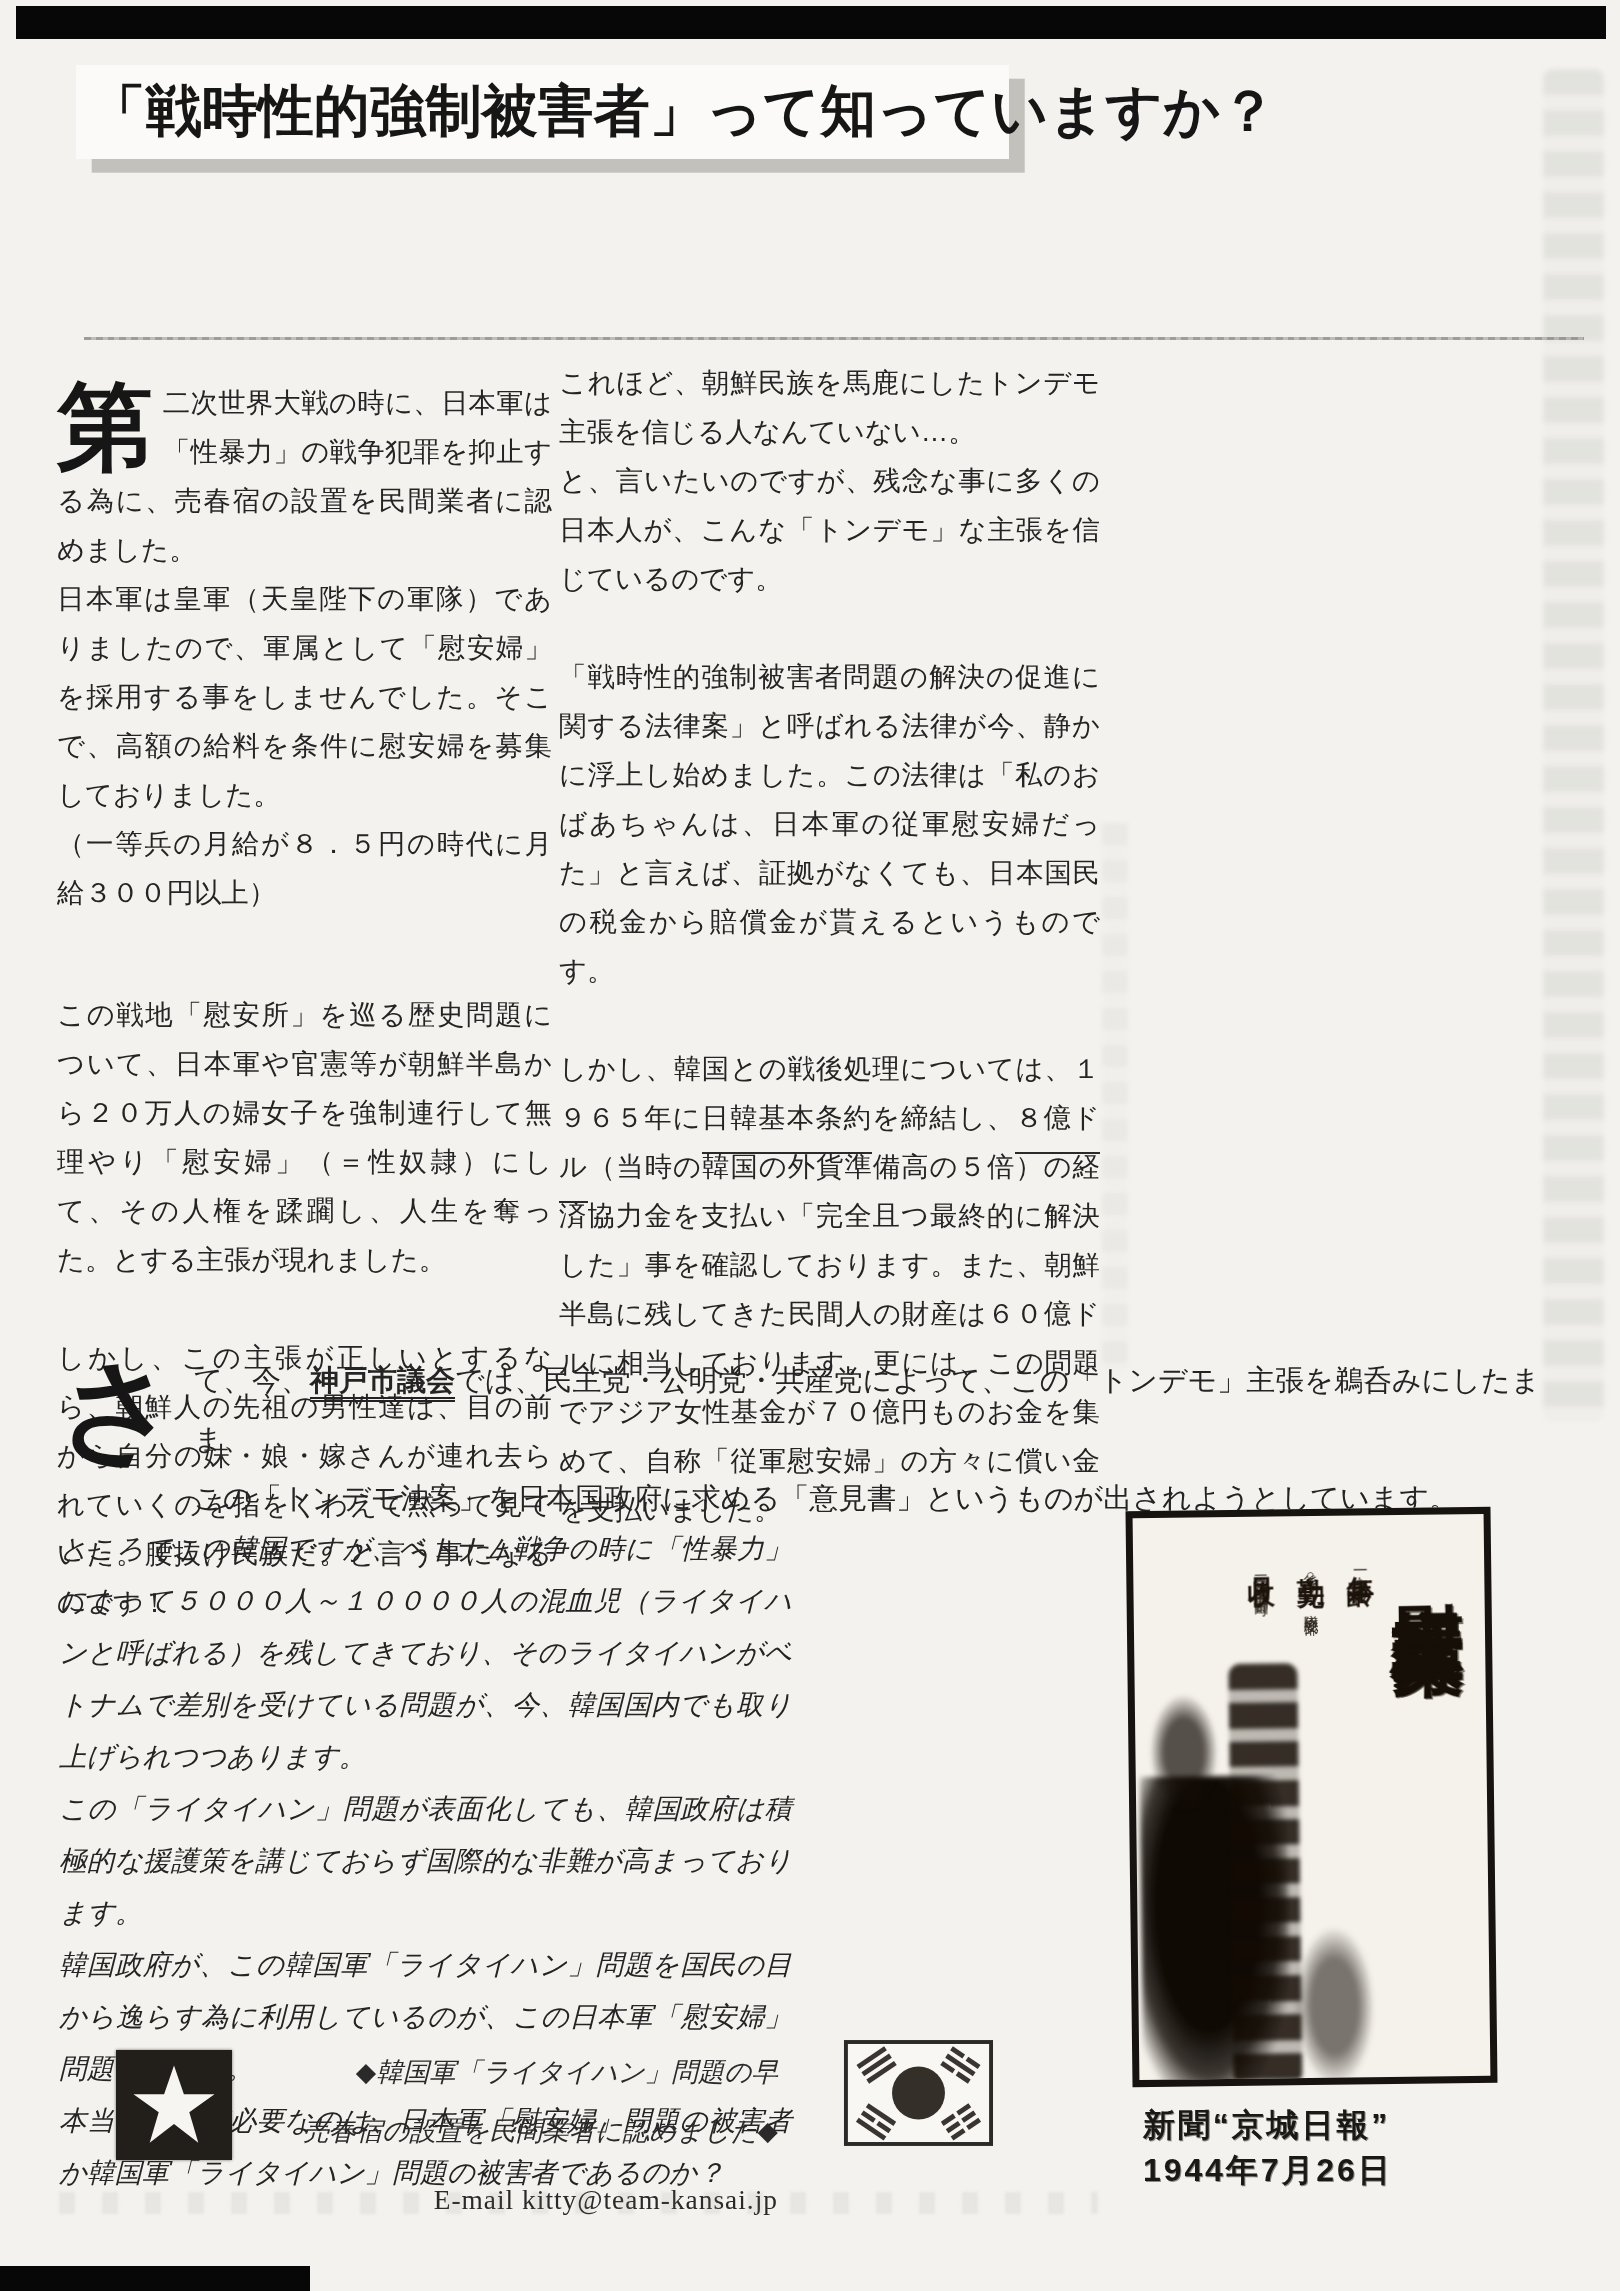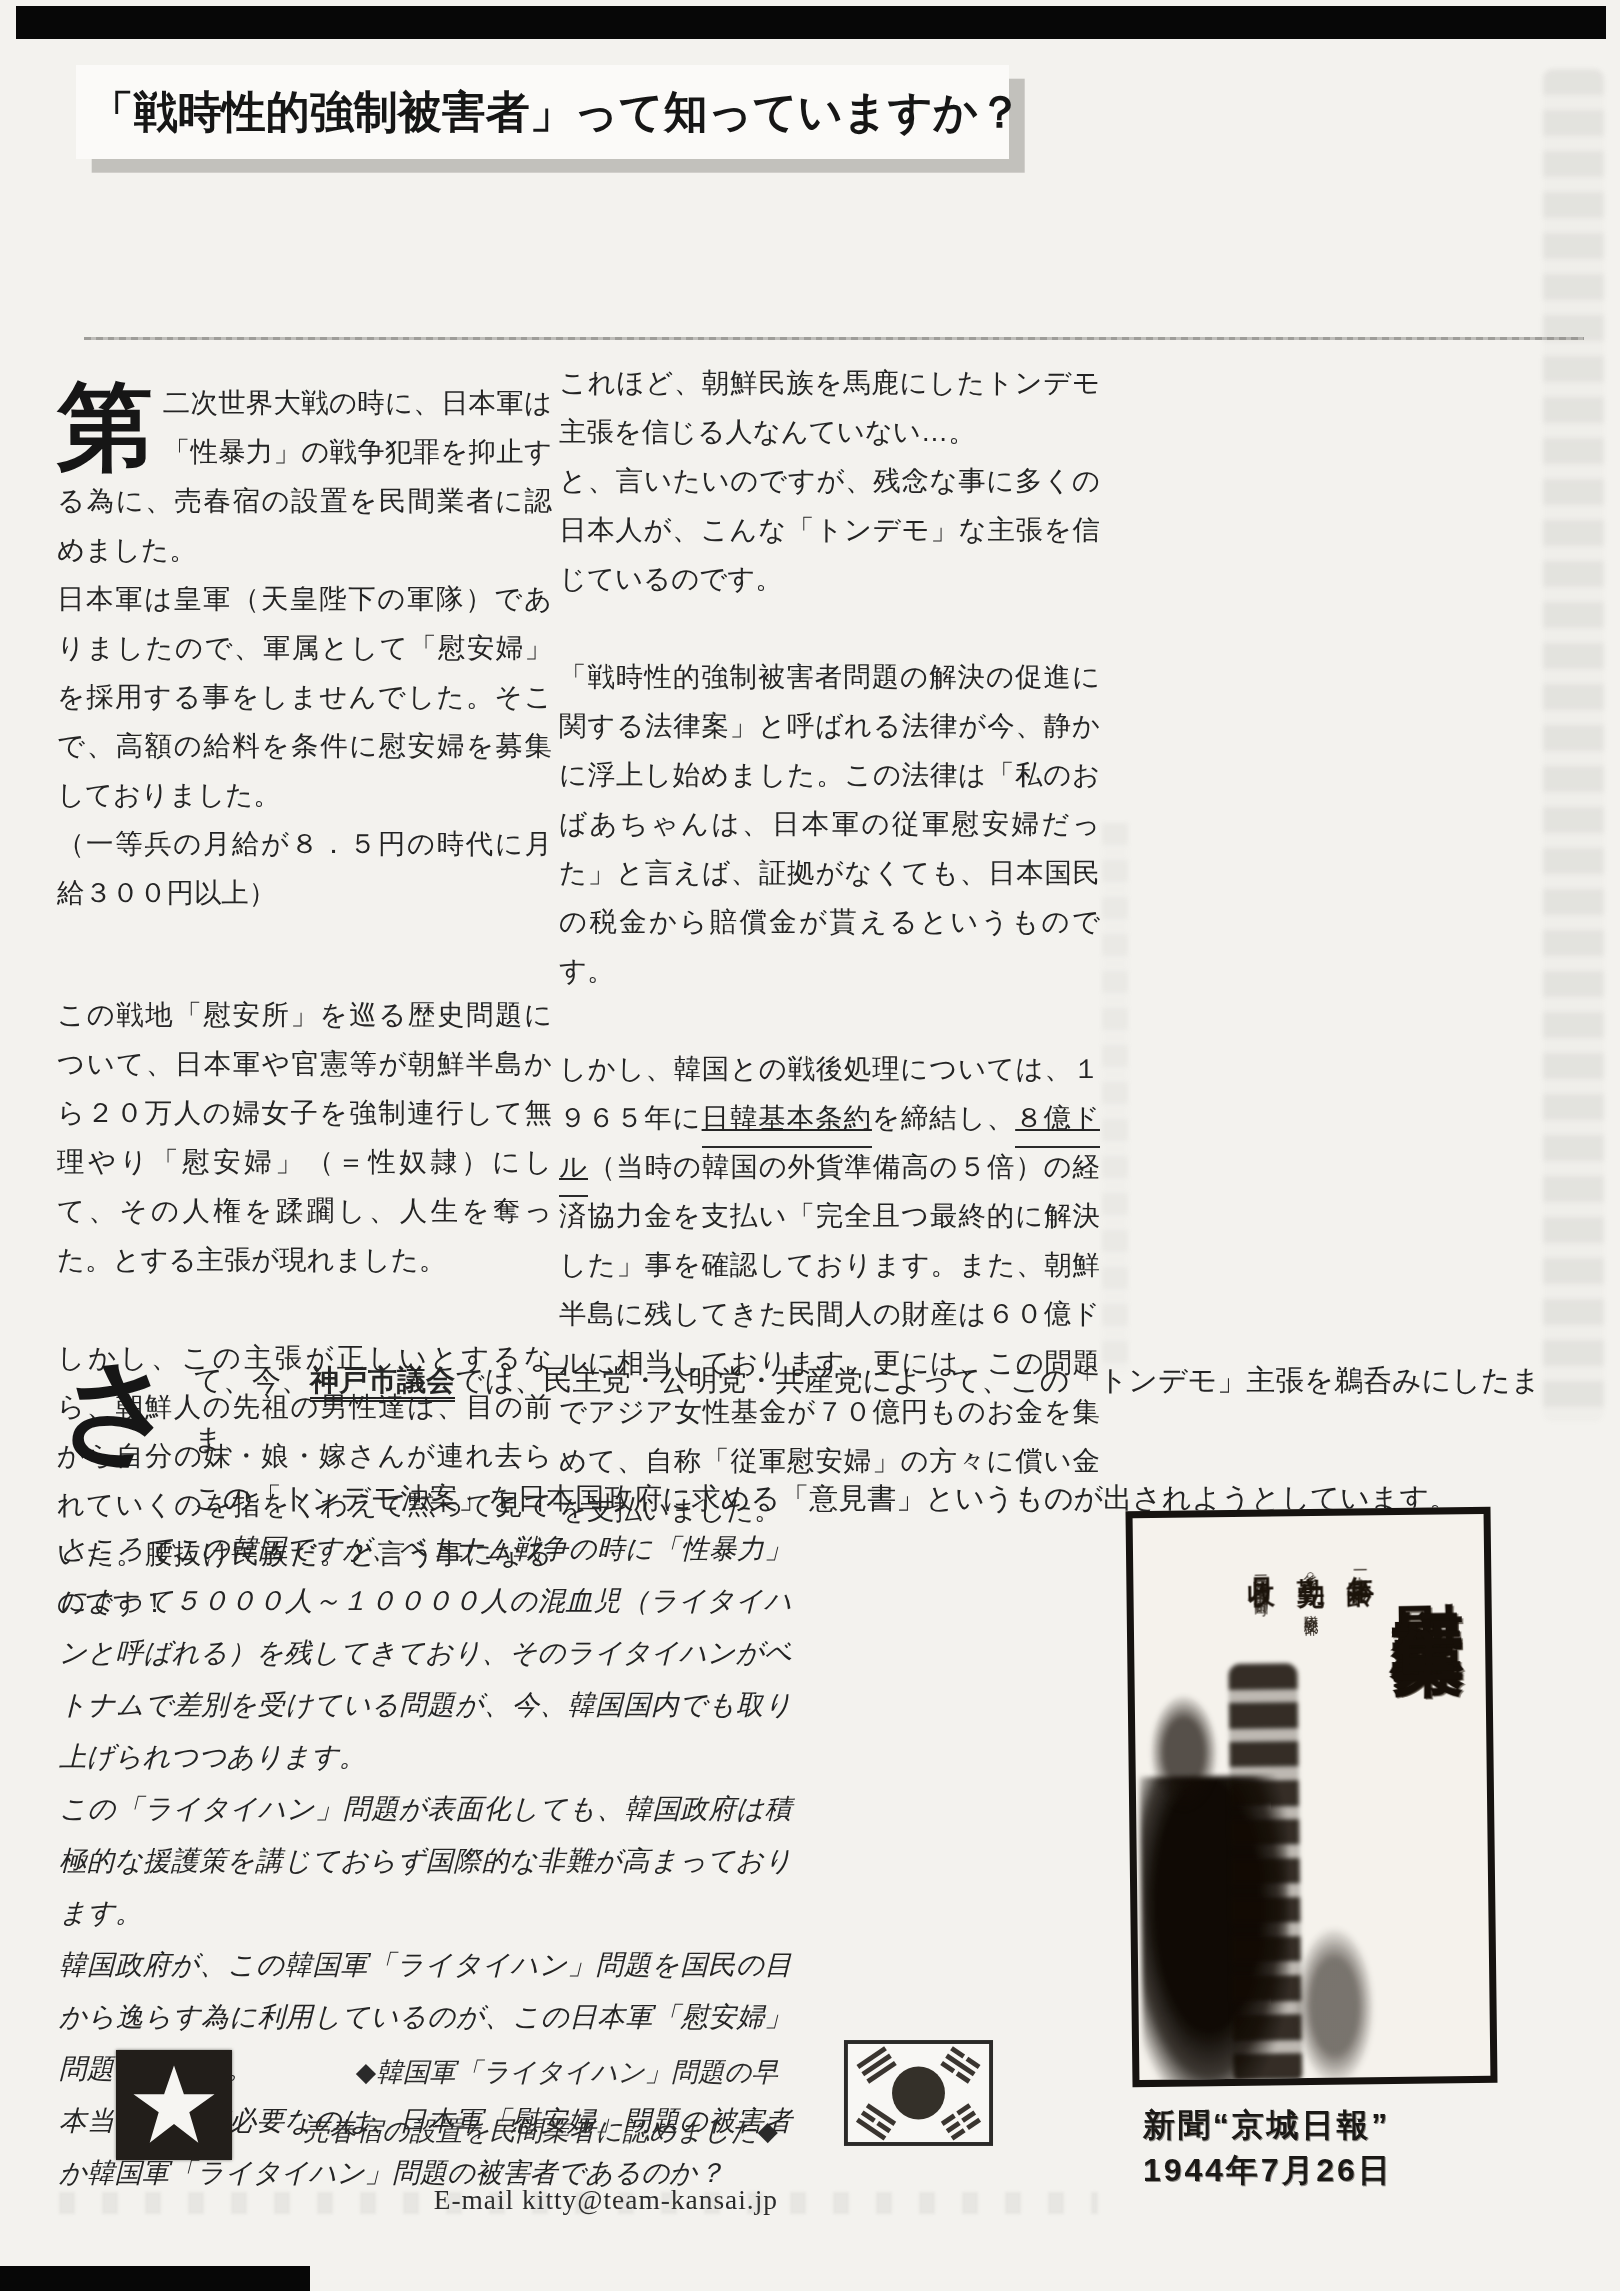--- a/index.html
+++ b/index.html
@@ -20,32 +20,32 @@
     filter:blur(2.5px);opacity:.5;}
   .ghost-stars{left:59px;top:2192px;width:1039px;height:21.6px;
     background:repeating-linear-gradient(90deg,rgba(128,127,124,.16) 0 15.7px,transparent 15.7px 43px);
     filter:blur(1.5px);opacity:.7;}
   
   .title-card{
     position:absolute;left:76px;top:65px;width:933px;height:94px;
     background:#fbfaf8;box-shadow:15.7px 13.7px 0 #c2c1bc;
     display:flex;align-items:center;padding-left:13.7px;box-sizing:border-box;
   }
-  .title-card h1{margin:0;font-size:44px;font-weight:700;letter-spacing:0;color:#161616;white-space:nowrap;}
+  .title-card h1{margin:0;font-size:56px;font-weight:700;letter-spacing:0;color:#161616;white-space:nowrap;}
   .rule{position:absolute;left:84px;top:337px;width:1500px;height:2.9px;
     background:repeating-linear-gradient(90deg,#8f8e8a 0 6.9px,#b5b4b0 6.9px 11.8px);opacity:.85;}
   
   .col{position:absolute;font-size:27.4px;line-height:49px;text-align:justify;color:#242424;}
   .col-left{left:57px;top:378px;width:495px;}
   .col-right{left:559px;top:358px;width:541px;}
   .col p{margin:0;}
   .gap{margin-top:49px !important;}
   .gap-lg{margin-top:73px !important;}
   .dropcap{float:left;font-size:96px;line-height:90px;height:94px;font-weight:700;margin:3.9px 9.8px 0 0;color:#161616;}
-  .u{border-bottom:2.9px solid #2a2a2a;padding-bottom:13px;text-decoration:underline;}
+  .u{border-bottom:2.9px solid #2a2a2a;padding-bottom:19px;}
   .uu{border-bottom:5.9px double #222;font-weight:700;padding-bottom:1px;}
   
   .sa-section{position:absolute;left:59px;top:1351px;width:1517px;font-size:29px;line-height:59px;color:#242424;}
   .dropcap-sa{float:left;font-size:116px;line-height:106px;height:116px;font-weight:600;margin:5.9px 15.7px 0 0;color:#161616;}
   .sa-section p{margin:0;}
   
   .korea-section{position:absolute;left:59px;top:1523px;width:733px;font-size:27.4px;line-height:52px;text-align:justify;color:#242424;}
   .korea-section p{margin:0;font-style:italic;}
   
   .ad{

